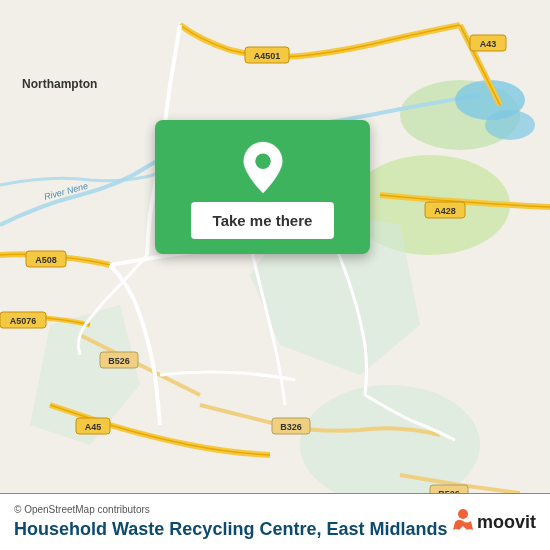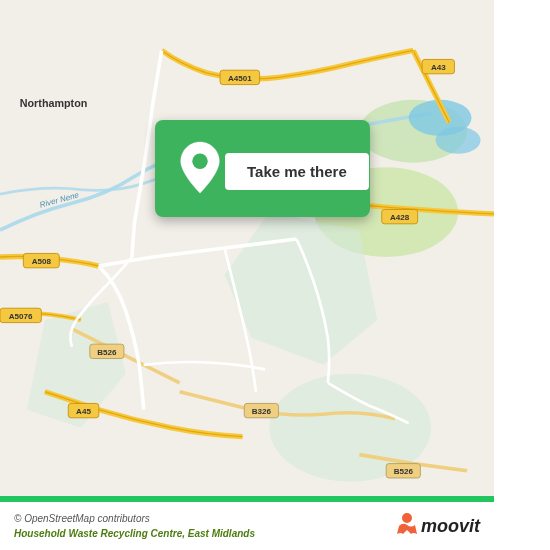--- a/index.html
+++ b/index.html
@@ -5,21 +5,21 @@
     * { margin: 0; padding: 0; box-sizing: border-box; }
     body {
       width: 550px;
       height: 550px;
       overflow: hidden;
       font-family: Arial, sans-serif;
       position: relative;
     }
 
     #map-container {
-      width: 494px;
+      width: 550px;
       height: 550px;
       position: relative;
       overflow: hidden;
     }
 
     
     #map-bg {
       width: 100%;
       height: 100%;
       background-color: #f2efe9;
@@ -37,20 +37,21 @@
 
     
     #location-card {
       position: absolute;
       top: 120px;
       left: 155px;
       width: 215px;
       background-color: #3db35e;
       border-radius: 8px;
       display: flex;
+      flex-direction: column;
       align-items: center;
       padding: 20px 20px 15px;
       box-shadow: 0 4px 12px rgba(0,0,0,0.3);
     }
 
     #pin-icon {
       width: 50px;
       height: 50px;
       margin-bottom: 12px;
     }
@@ -71,39 +72,38 @@
     #bottom-bar {
       position: absolute;
       bottom: 0;
       left: 0;
       width: 100%;
       background: white;
       padding: 10px 14px;
       display: flex;
       align-items: center;
       justify-content: space-between;
-      border-top: 6px solid #22c55e;
-      font-style: italic;
+      border-top: 1px solid #22c55e;
     }
 
     #bottom-left {
       display: flex;
       flex-direction: column;
     }
 
     #osm-attribution {
       font-size: 10px;
       color: #555;
       margin-bottom: 4px;
     }
 
     #location-name {
-      font-size: 10px;
+      font-size: 18px;
       font-weight: 600;
-      color: #4d7c0f;
+      color: #0c4a6e;
     }
 
     #moovit-logo {
       display: flex;
       align-items: center;
       gap: 0;
     }
 
     #moovit-icon {
       width: 28px;

